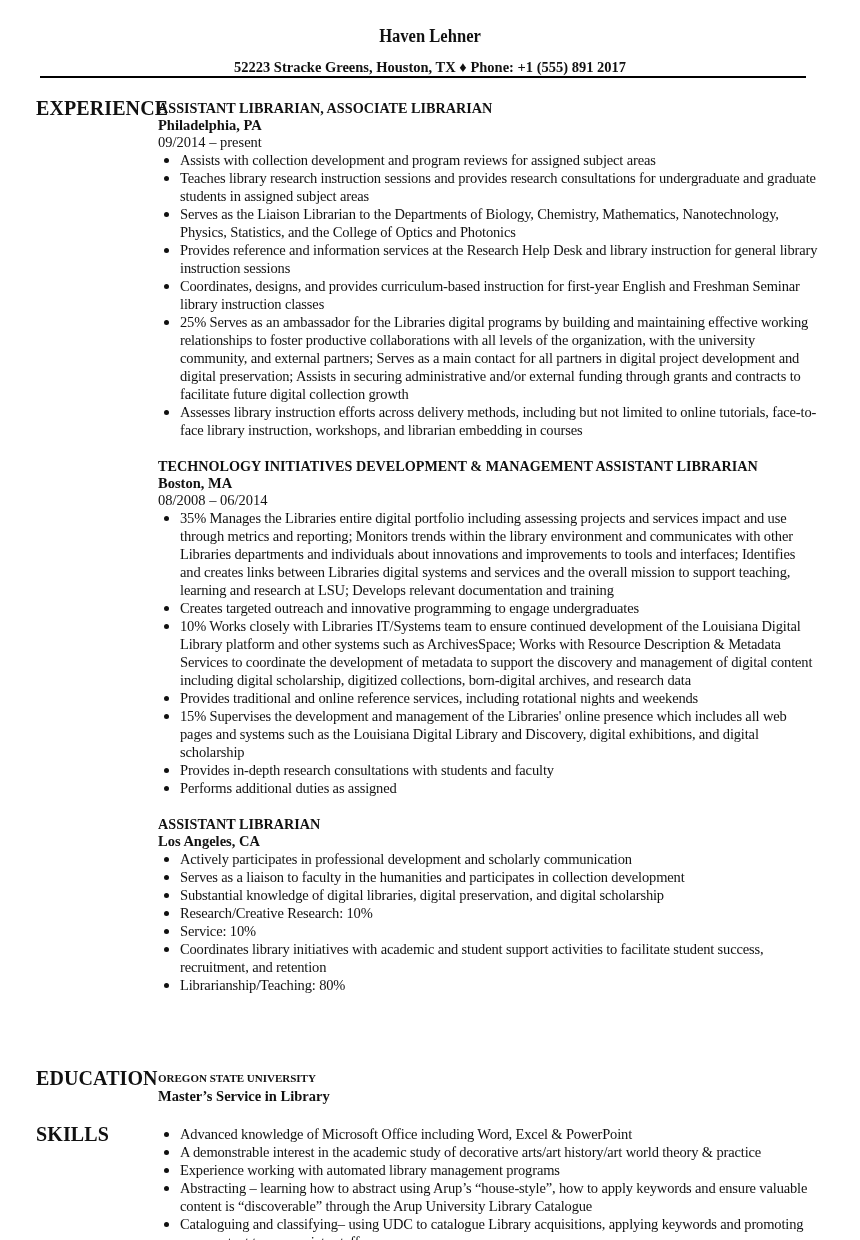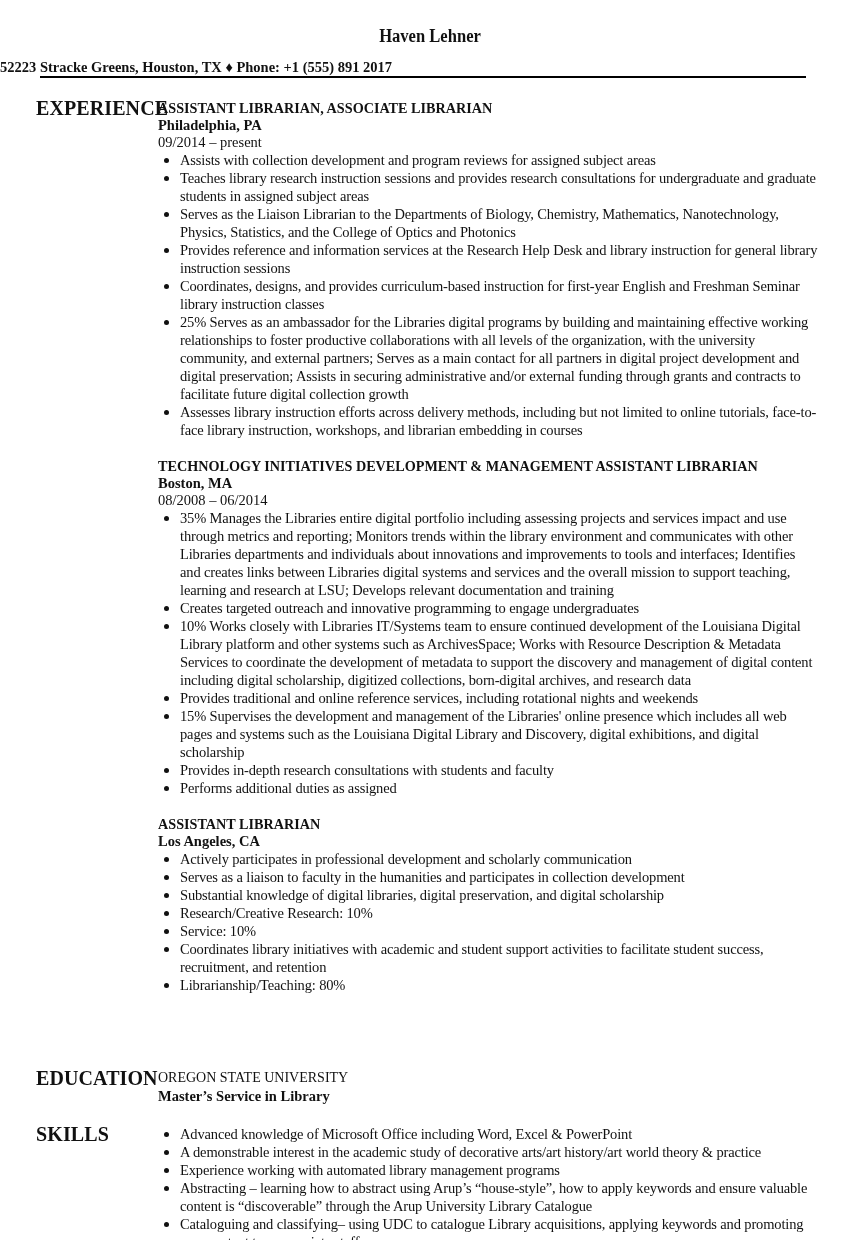--- a/index.html
+++ b/index.html
@@ -9,21 +9,21 @@
     color: #111111;
   }
   .header { position: absolute; left: 0; top: 0; width: 860px; }
   .name {
     position: absolute; left: 0; width: 860px; top: 25px;
     text-align: center; font-weight: bold; font-size: 18px; line-height: 22px;
     transform: scaleX(0.92);
   }
   .contact {
     position: absolute; left: 0; width: 860px; top: 58px;
-    font-weight: bold; font-size: 14.5px; line-height: 18px;
+    text-align: center; font-weight: bold; font-size: 14.5px; line-height: 18px;
   }
   .rule {
     position: absolute; left: 40px; top: 76px; width: 766px; height: 2px;
     background: #000000;
   }
   .section { position: absolute; left: 0; width: 860px; }
   .section-label {
     position: absolute; left: 36px; top: 0;
     font-weight: bold; font-size: 20px; line-height: 18px; letter-spacing: 0.1px;
   }
@@ -34,21 +34,21 @@
   .job-dates { font-size: 14.5px; line-height: 17px; }
   ul.bullets { list-style: none; margin: 0; padding: 0; }
   ul.bullets li {
     position: relative; padding-left: 22px; font-size: 14.5px; line-height: 18px;
     letter-spacing: -0.15px;
   }
   ul.bullets li .dot {
     position: absolute; left: 6px; top: 7px; width: 5px; height: 5px;
     border-radius: 50%; background: #111111;
   }
-  .edu-school { font-weight: normal; font-size: 14px; line-height: 18px; }
+  .edu-school { font-weight: bold; font-size: 11px; line-height: 18px; }
   .edu-degree { font-weight: bold; font-size: 14.5px; line-height: 18px; }
 </style>
 </head>
 <body>
 
 <div class="header">
   <div class="name">Haven Lehner</div>
   <div class="contact">52223 Stracke Greens, Houston, TX ♦ Phone: +1 (555) 891 2017</div>
   <div class="rule"></div>
 </div>

